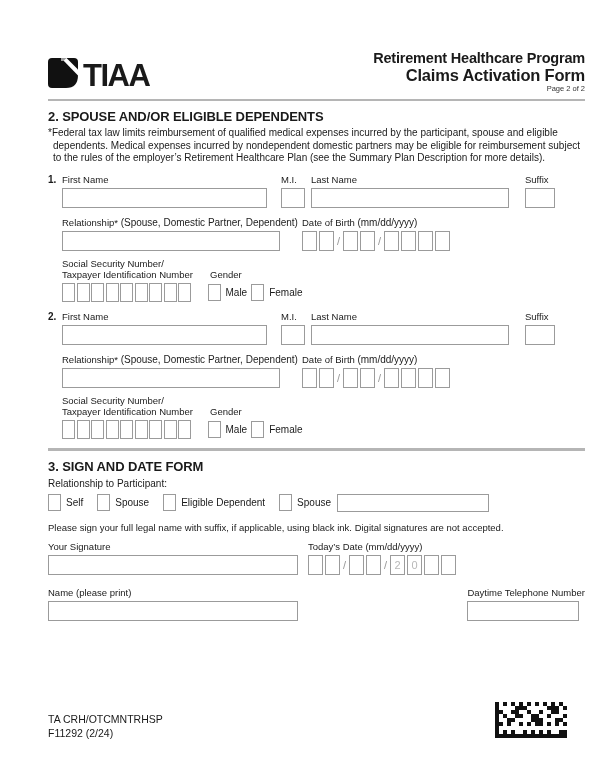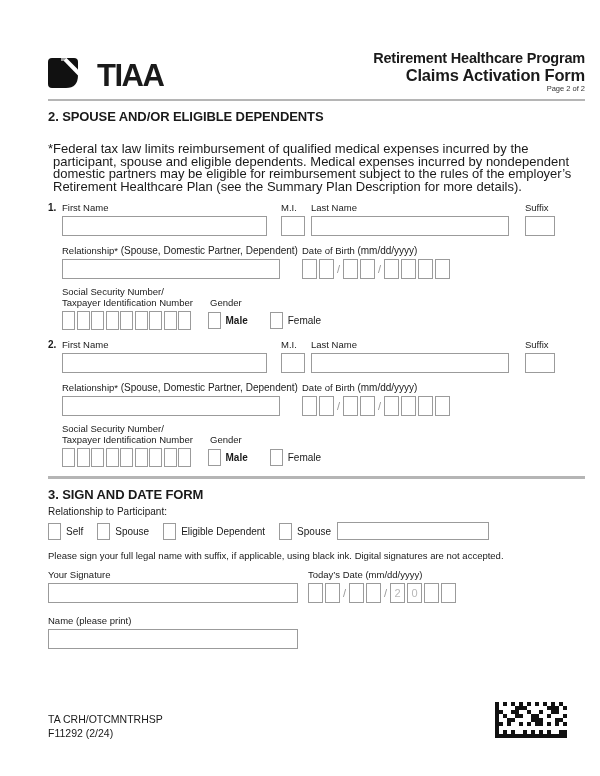--- a/index.html
+++ b/index.html
@@ -6,32 +6,32 @@
     --text:#1a1a1a; --border:#9b9b9b; --rule:#b5b5b5; --prefill:#b8b8b8;
   }
   *{box-sizing:border-box; margin:0; padding:0;}
   html,body{background:#fff;}
   body{font-family:"Liberation Sans", sans-serif; color:var(--text);}
   .page{position:relative; width:600px; height:776px; background:#fff; overflow:hidden;}
   .content{padding:50px 15px 0 48px;}
 
   
   .hdr{display:flex; justify-content:space-between; align-items:flex-end;}
-  .brand{display:flex; align-items:center; gap:19px; padding-bottom:2px;}
+  .brand{display:flex; align-items:center; gap:5px; padding-bottom:2px;}
   .brand-word{font-size:31px; font-weight:bold; letter-spacing:-1.5px; line-height:1;}
   .titles{text-align:right;}
   .t1{font-size:14.5px; font-weight:bold; line-height:16px; letter-spacing:-0.2px;}
   .t2{font-size:16.5px; font-weight:bold; line-height:18px; letter-spacing:-0.2px;}
   .t3{font-size:7.5px; color:#333; line-height:10px;}
   .h-rule{height:2px; background:var(--rule); margin-top:5px;}
   .thick-rule{height:3px; background:var(--rule); margin-top:9px;}
 
   
   .sec-h{font-size:13px; font-weight:bold; margin-top:8px; letter-spacing:-0.1px;}
-  .disclaimer{font-size:13px; line-height:12.5px; margin-top:19px; padding-left:5px; text-indent:-5px; max-width:537px;}
+  .disclaimer{font-size:10px; line-height:12.5px; margin-top:3px; padding-left:5px; text-indent:-5px; max-width:537px;}
 
   
   .lbl{font-size:9.5px; line-height:11px; margin-bottom:3px; white-space:nowrap;}
   .hint{font-size:10px; color:#222;}
   .line-input{display:block; width:100%; height:20px; border:1px solid var(--border); background:#fff; font-size:11px; padding:0 4px; font-family:inherit;}
   .cell{width:15px; height:20px; border:1px solid var(--border); background:#fff; margin-right:2px; flex:none;}
   .cell-s{width:13px; height:19px; border:1px solid var(--border); background:#fff; margin-right:1.5px; flex:none;}
   .cell-txt{display:flex; align-items:center; justify-content:center; font-size:11px; color:var(--prefill);}
   .slash{font-size:11px; color:#999; margin:0 3px 0 1px; align-self:center;}
   .cb{width:13px; height:17px; border:1px solid var(--border); background:#fff; display:inline-block; flex:none;}
@@ -47,22 +47,22 @@
   .f-sfx{width:30px; margin-left:auto; margin-right:30px;}
   .r2{display:flex; margin-top:9px;}
   .f-rel{width:218px;}
   .f-dob{margin-left:22px;}
   .r3{margin-top:7px;}
   .ssn-l2{display:flex;}
   .ssn-l2 .g{margin-left:12px;}
   .ssn-row{display:flex; align-items:center; margin-top:3px;}
   .gopt{display:flex; align-items:center;}
   .gopt .olbl{font-size:10px; margin-left:5px;}
-  .m-male{margin-left:15px;font-weight:bold;}
-  .m-female{margin-left:22px;}
+  .m-male{margin-left:15px;}
+  .m-female{margin-left:4px;}
 
   
   .rel-part{font-size:10px; margin-top:4px;}
   .opts{display:flex; align-items:center; margin-top:5px; height:18px;}
   .opt{display:flex; align-items:center; margin-right:14px;}
   .opt .olbl{font-size:10px; margin-left:5px;}
   .other-input{width:152px; height:18px; border:1px solid var(--border); background:#fff; font-size:11px; padding:0 4px; font-family:inherit; margin-left:6px;}
   .instruction{font-size:9.5px; margin-top:10px;}
   .sign-cols{display:flex; margin-top:8px;}
   .sc-left{width:250px;}
@@ -290,20 +290,24 @@
             <span class="cell"></span>
         </div>
       </div>
     </div>
 
     <div class="sign-cols row-gap">
       <div class="sc-left">
         <div class="lbl">Name (please print)</div>
         <input class="line-input" style="">
       </div>
+      <div class="sc-right">
+        <div class="lbl">Daytime Telephone Number</div>
+        <input class="line-input phone-input" style="">
+      </div>
     </div>
 
   </div>
 
   <div class="foot-codes">
     <div>TA CRH/OTCMNTRHSP</div>
     <div>F11292 (2/24)</div>
   </div>
   <div class="barcode">
       <div class="on"></div>

